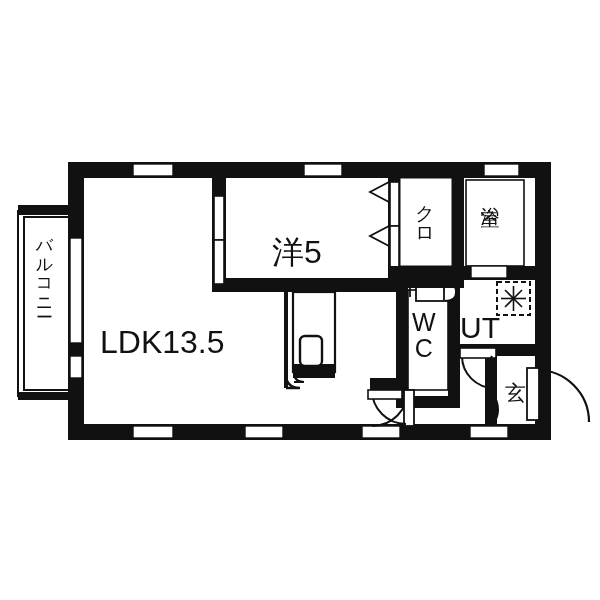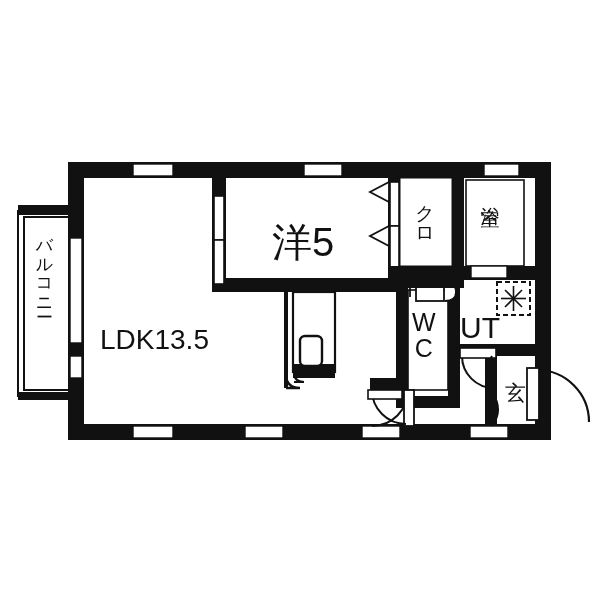--- a/index.html
+++ b/index.html
@@ -203,23 +203,23 @@
 
     <g>
       <rect x="388" y="266" width="14" height="14" fill="#111111"></rect>
       <rect x="448" y="266" width="16" height="22" fill="#111111"></rect>
       <rect x="396" y="280" width="64" height="8" fill="#111111"></rect>
       <rect x="535" y="344" width="16" height="14" fill="#111111"></rect>
     </g>
 
   </svg>
 
-  <div class="roomlabel h-label" style="left:100px; top:326px; font-size:28px;">LDK13.5</div>
-
-  <div class="roomlabel h-label" style="left:272px; top:222px; font-size:40px;">洋5</div>
+  <div class="roomlabel h-label" style="left:100px; top:326px; font-size:32px;">LDK13.5</div>
+
+  <div class="roomlabel h-label" style="left:272px; top:236px; font-size:32px;">洋5</div>
 
   <div class="roomlabel v-label" style="left:416px; top:192px; font-size:19px;">クロ</div>
 
   <div class="roomlabel v-label" style="left:481px; top:192px; font-size:19px;">浴室</div>
 
   <div class="roomlabel stacked" style="left:412px; top:310px; font-size:25px;">
     <span>W</span>
     <span>C</span>
   </div>
 

